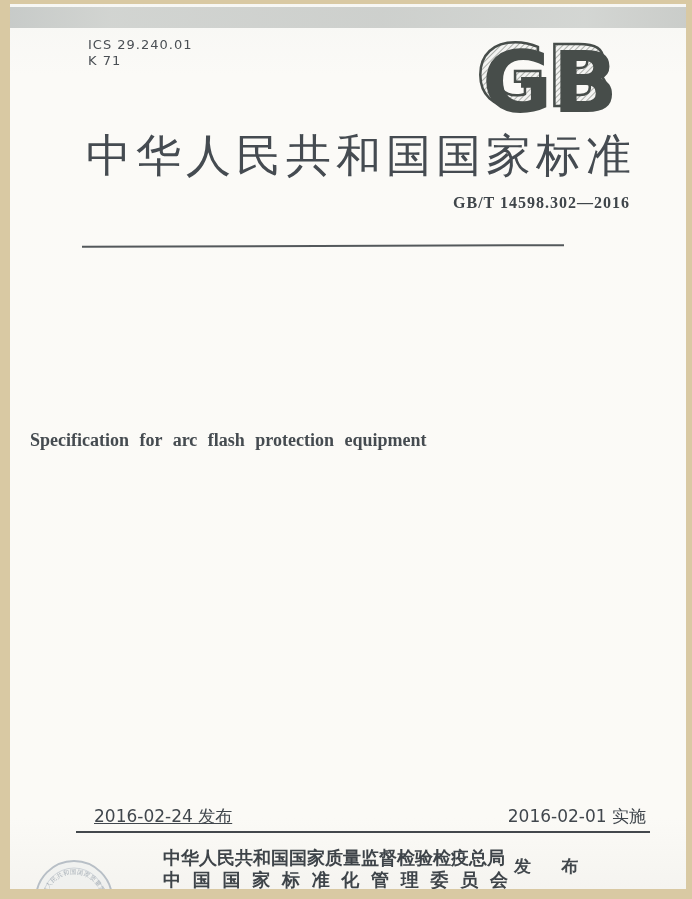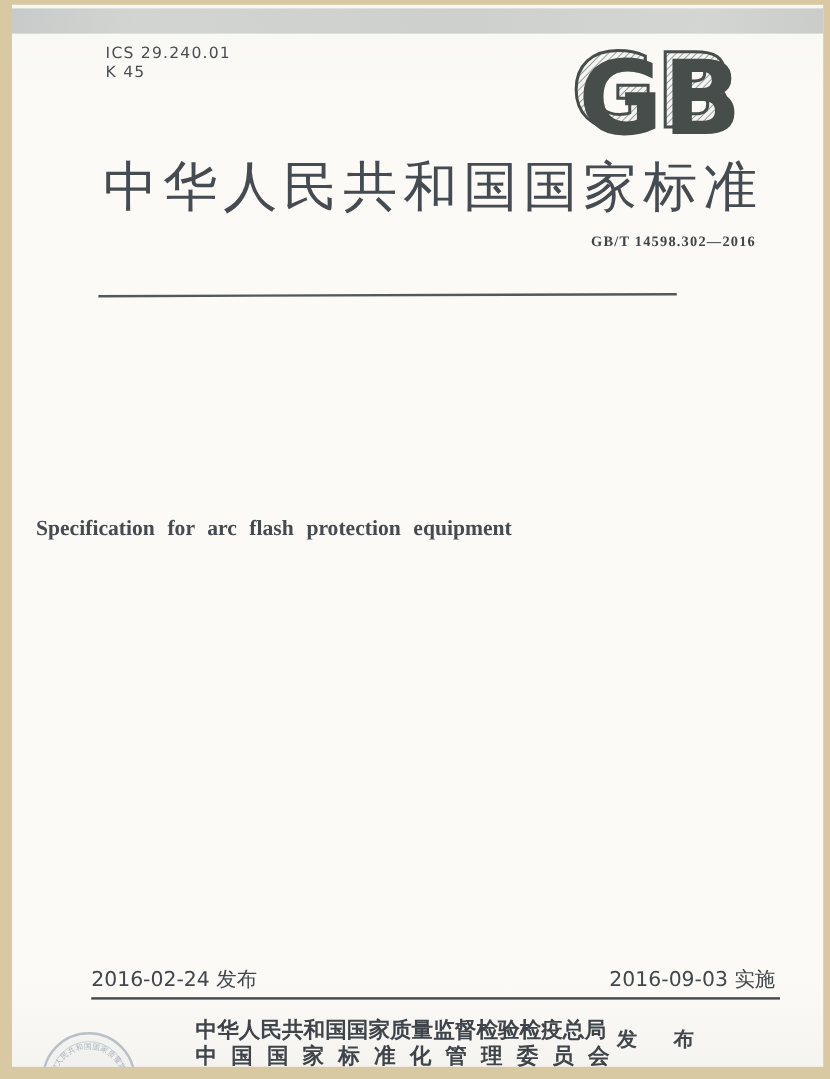--- a/index.html
+++ b/index.html
@@ -28,39 +28,39 @@
   .gb-logo{position:absolute;left:434px;top:28px;margin-left:24px;}
   .header-title{
     position:absolute;left:76px;top:122px;width:556px;
     font-family:"Liberation Serif","DejaVu Serif",serif;
     font-weight:normal;font-size:45px;color:#454b51;
     letter-spacing:5px;white-space:nowrap;
   }
   .std-number{
     position:absolute;right:56px;top:190px;
     font-family:"Liberation Serif","DejaVu Serif",serif;
-    font-weight:bold;font-size:12px;color:#3f454a;letter-spacing:1px;
+    font-weight:bold;font-size:16px;color:#3f454a;letter-spacing:1px;
   }
   .rule-1{
     position:absolute;left:72px;top:241px;width:482px;height:2px;
     background:#53585b;transform:rotate(-0.2deg);
   }
   .doc-title{
     position:absolute;left:20px;top:358px;width:656px;
     text-align:center;font-weight:bold;font-size:33px;color:#454b50;
     letter-spacing:2px;
   }
   .doc-title-en{
     position:absolute;left:20px;top:426px;width:656px;
     text-align:left;
     font-family:"Liberation Serif","DejaVu Serif",serif;
     font-weight:bold;font-size:18px;color:#454b50;word-spacing:6px;
   }
   .date-row{position:absolute;left:0;top:801px;width:100%;height:22px;font-size:17px;color:#41474d;}
-  .issue-date{position:absolute;left:66px;top:0;}
+  .issue-date{position:absolute;left:84px;top:0;text-decoration:underline;}
   .impl-date{position:absolute;right:40px;top:0;}
   .rule-2{
     position:absolute;left:66px;top:827px;width:574px;height:2px;
     background:#43484c;
   }
   .issuer-block{
     position:absolute;left:153px;top:843px;width:345px;
     font-family:"Liberation Serif","DejaVu Serif",serif;
     font-weight:bold;color:#3e4449;
   }
@@ -76,21 +76,21 @@
 </head>
 <body>
 
 <div class="scan">
   <div class="paper">
 
     <div class="top-band"></div>
 
     <div class="ics-block">
       <div>ICS 29.240.01</div>
-      <div>K 45</div>
+      <div>K 71</div>
     </div>
 
     <div class="gb-logo">
       <svg width="160" height="92" viewBox="0 0 160 92">
         <defs>
           <pattern id="hatch" width="4" height="4" patternUnits="userSpaceOnUse" patternTransform="rotate(45)">
             <rect width="4" height="4" fill="#f4f4f2"></rect>
             <line x1="0" y1="0" x2="0" y2="4" stroke="#70756f" stroke-width="1.1"></line>
           </pattern>
         </defs>
@@ -105,21 +105,21 @@
 
     <div class="std-number">GB/T 14598.302—2016</div>
 
     <div class="rule-1"></div>
 
 
     <div class="doc-title-en">Specification for arc flash protection equipment</div>
 
     <div class="date-row">
       <span class="issue-date">2016-02-24 发布</span>
-      <span class="impl-date">2016-09-03 实施</span>
+      <span class="impl-date">2016-02-01 实施</span>
     </div>
 
     <div class="rule-2"></div>
 
     <div class="issuer-block">
       <div class="issuer-line-1">中华人民共和国国家质量监督检验检疫总局</div>
       <div class="issuer-line-2">中国国家标准化管理委员会</div>
     </div>
 
     <div class="publish-label">发 布</div>

